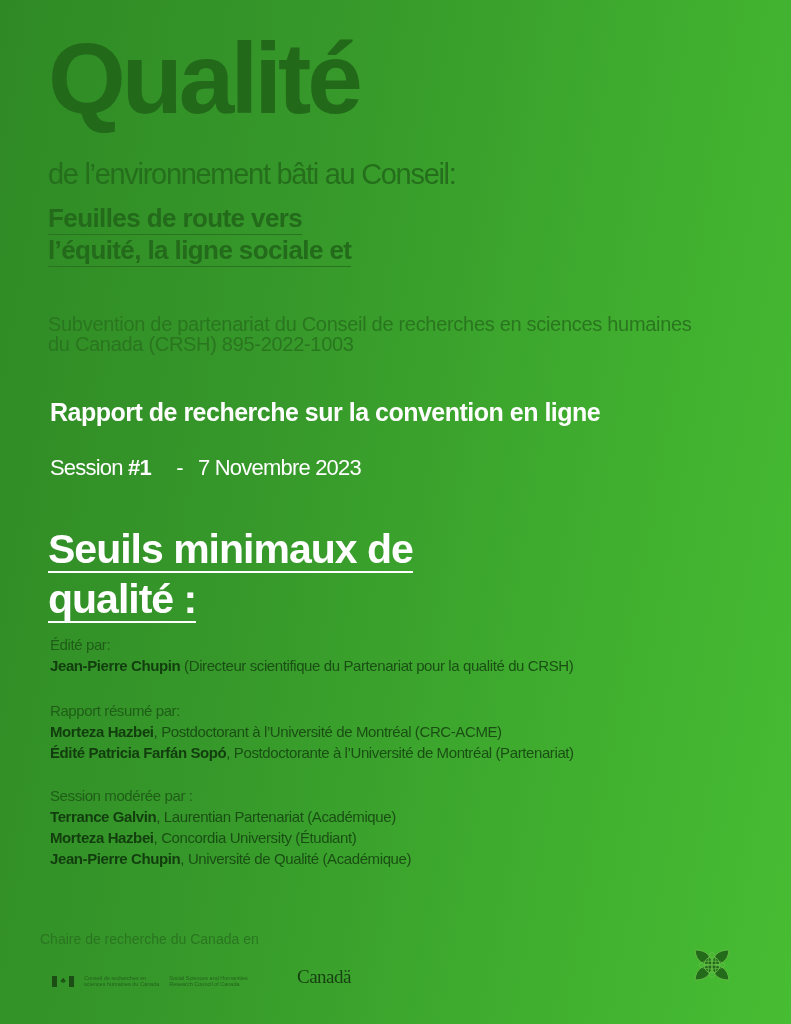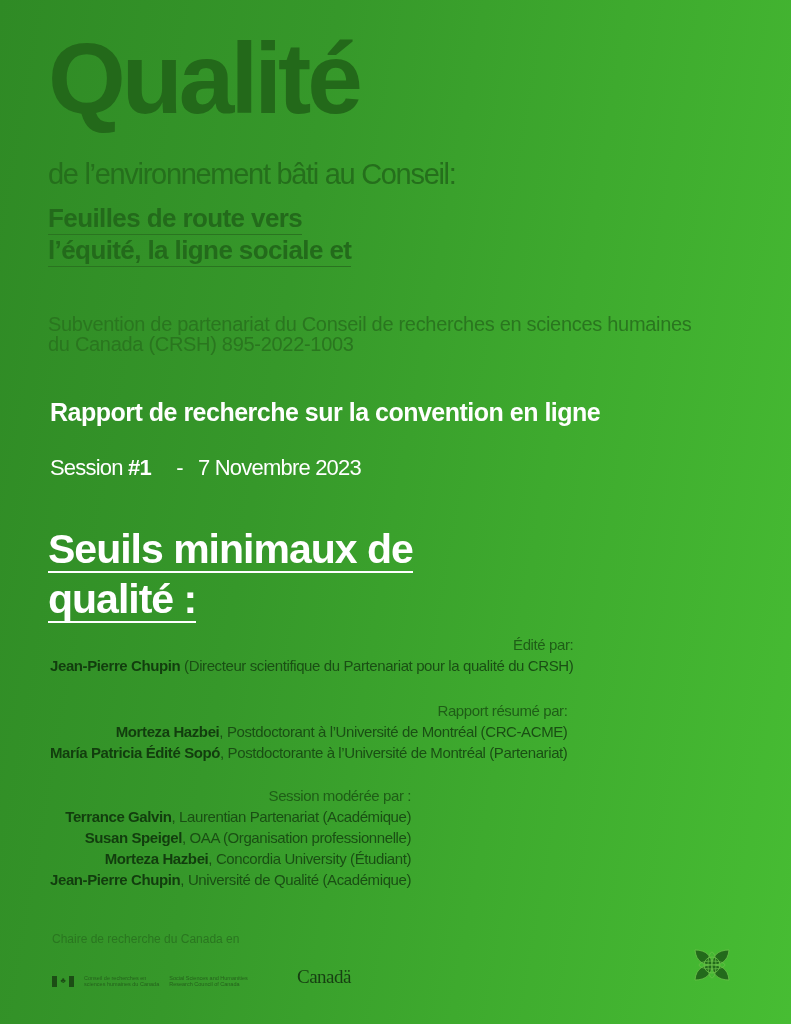--- a/index.html
+++ b/index.html
@@ -47,31 +47,30 @@
       font-size: 41px; font-weight: 700; color: #ffffff; letter-spacing: -1px;
       line-height: 50px;
       margin-top: 24px;
     }
     .main-title .line { display: block; }
     .main-title .line span { border-bottom: 2px solid #ffffff; display: inline-block; line-height: 44px; }
 
     .credits {
       position: absolute; left: 50px; font-size: 15px; color: #1a4f14; letter-spacing: -0.4px;
       line-height: 21px;
-      text-align: right;
     }
     .credits .label { color: #1f5e17; }
     .credits b { font-weight: 700; color: #123d0e; }
     .cred-1 { top: 634px; }
     .cred-2 { top: 700px; }
     .cred-3 { top: 785px; }
 
     .chair {
-      position: absolute; left: 52px; top: 931px;
-      font-size: 12px; color: #2a7620; line-height: 16px;
+      position: absolute; left: 40px; top: 931px;
+      font-size: 14px; color: #2a7620; line-height: 16px;
     }
     .chair .bold { font-weight: 700; color: #23661b; }
 
     .footer-logos {
       position: absolute; left: 52px; top: 970px; height: 22px; width: 330px;
       display: flex; align-items: center;
     }
     .flag { width: 22px; height: 11px; display: flex; align-items: center; justify-content: space-between; }
     .flag .bar { width: 5px; height: 11px; background: #1c4d15; }
     .flag .leaf { font-size: 8px; color: #1c4d15; line-height: 1; }
@@ -123,31 +122,28 @@
       <b>Jean-Pierre Chupin</b><span> (Directeur scientifique du Partenariat pour la qualité du CRSH)</span>
     </div>
   </div>
 
   <div class="credits cred-2">
     <div class="label">Rapport résumé par:</div>
     <div>
       <b>Morteza Hazbei</b><span>, Postdoctorant à l’Université de Montréal (CRC-ACME)</span>
     </div>
     <div>
-      <b>María Patricia Édité Sopó</b><span>, Postdoctorante à l’Université de Montréal (Partenariat)</span>
+      <b>Édité Patricia Farfán Sopó</b><span>, Postdoctorante à l’Université de Montréal (Partenariat)</span>
     </div>
   </div>
 
   <div class="credits cred-3">
     <div class="label">Session modérée par :</div>
     <div>
       <b>Terrance Galvin</b><span>, Laurentian Partenariat (Académique)</span>
-    </div>
-    <div>
-      <b>Susan Speigel</b><span>, OAA (Organisation professionnelle)</span>
     </div>
     <div>
       <b>Morteza Hazbei</b><span>, Concordia University (Étudiant)</span>
     </div>
     <div>
       <b>Jean-Pierre Chupin</b><span>, Université de Qualité (Académique)</span>
     </div>
   </div>
 
   <div class="chair">

